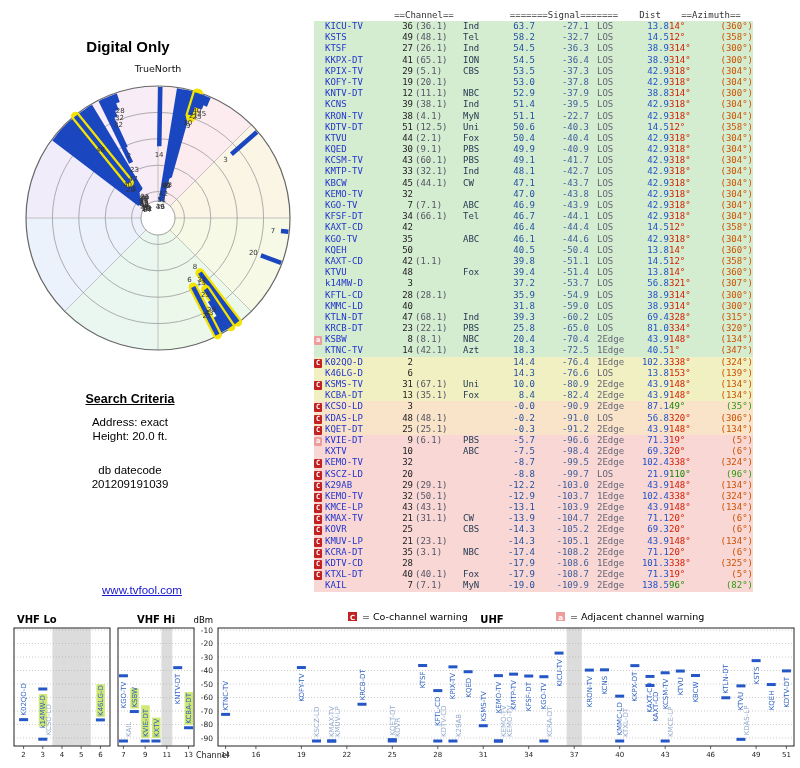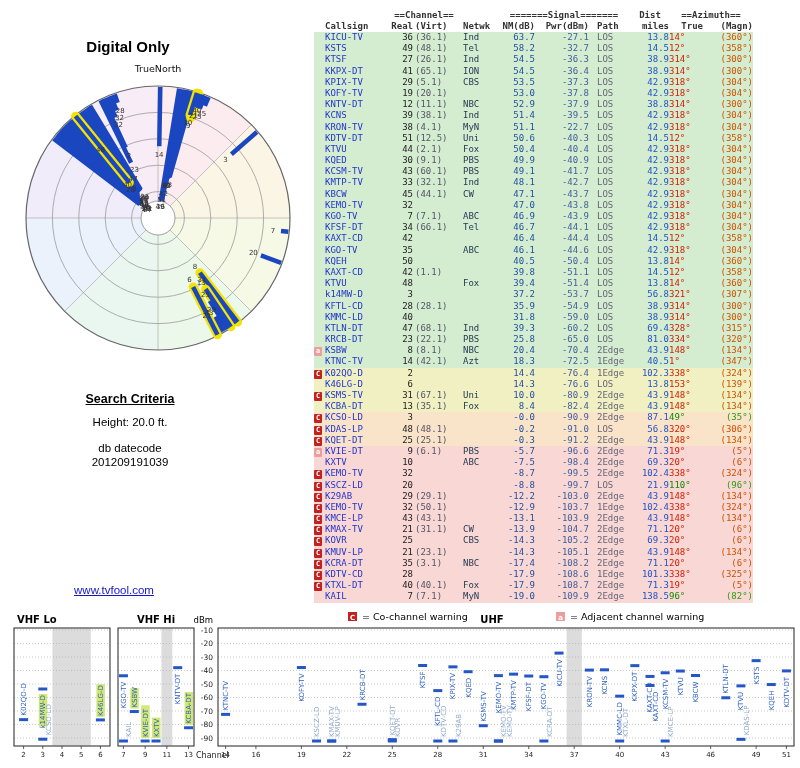--- a/index.html
+++ b/index.html
@@ -5,27 +5,27 @@
   html,body{margin:0;padding:0}
   body{width:800px;height:768px;background:#fff;font-family:"Liberation Sans",sans-serif;position:relative;overflow:hidden}
   #page{position:absolute;inset:0}
   
   #polar-title{position:absolute;left:18px;top:38px;width:220px;text-align:center;font-size:15px;font-weight:bold;color:#000}
   #polarbox{position:absolute;left:8px;top:54px;width:300px;height:302px}
   svg{font-family:"DejaVu Sans",sans-serif}
   #criteria{position:absolute;left:20px;top:390px;width:220px;text-align:center;font-size:11.5px;color:#000}
   #criteria .crit-h{font-weight:bold;font-size:12.5px;text-decoration:underline;margin-bottom:10px}
   #criteria div{margin:2px 0}
-  #criteria .dbblock{margin-top:14px}
-  #sitelink{position:absolute;left:4px;top:584px;width:220px;text-align:center;font-size:11.5px}
+  #criteria .dbblock{margin-top:22px}
+  #sitelink{position:absolute;left:32px;top:584px;width:220px;text-align:center;font-size:11.5px}
   #sitelink a{color:#1515cc;text-decoration:underline;cursor:pointer}
   
   #tablewrap{position:absolute;left:314px;top:10px;font-family:"DejaVu Sans Mono","Liberation Mono",monospace;font-size:9px}
   .trow{display:flex;height:11.2px;line-height:11.2px}
-  .thead{height:11px;line-height:11px;font-weight:bold;color:#333}
+  .thead{height:11px;line-height:11px;font-weight:normal;color:#333}
   .c{display:block;box-sizing:border-box;white-space:pre;overflow:visible}
   .w{width:11px}
   .cs{width:64px;color:#2336cc;cursor:pointer}
   .real{width:24px;text-align:right;color:#222}
   .virt{width:46px;padding-left:2px;color:#556}
   .net{width:38px;padding-left:4px;color:#243b53}
   .nm{width:38px;text-align:right;color:#1f4f9e}
   .pwr{width:54px;text-align:right;color:#41609c}
   .path{width:42px;padding-left:8px;color:#667}
   .mi{width:38px;text-align:right;color:#2152c8}
@@ -178,49 +178,38 @@
           <text x="121.06072576892589" y="103.58150524648619" text-anchor="middle" font-size="7" fill="#333">2</text>
           <text x="110.5616732470531" y="73.13640464264218" text-anchor="middle" font-size="7" fill="#333">32</text>
           <text x="111.41288949763305" y="66.49916574293695" text-anchor="middle" font-size="7" fill="#333">32</text>
           <text x="112.276826765148" y="58.779526759719616" text-anchor="middle" font-size="7" fill="#333">28</text>
         </g>
     </svg>
   </div>
 
   <div id="criteria">
     <div class="crit-h">Search Criteria</div>
+    <div>Address: exact</div>
     <div>Height: 20.0 ft.</div>
     <div class="dbblock">db datecode</div>
     <div>201209191039</div>
   </div>
 
   <div id="sitelink">
     <a>www.tvfool.com</a>
   </div>
 
   <div id="tablewrap">
     <div class="trow thead" id="thead1">
         <span class="c" style="width: 75px; text-align: center;"></span>
         <span class="c" style="width: 70px; text-align: center;">==Channel==</span>
         <span class="c" style="width: 38px; text-align: center;"></span>
         <span class="c" style="width: 134px; text-align: center;">=======Signal=======</span>
         <span class="c" style="width: 38px; text-align: center;">Dist</span>
         <span class="c" style="width: 84px; text-align: center;">==Azimuth==</span>
-      </div>
-    <div class="trow thead" id="thead2">
-        <span class="c" style="width: 75px; text-align: left; padding-left: 11px;">Callsign</span>
-        <span class="c" style="width: 24px; text-align: right;">Real</span>
-        <span class="c" style="width: 46px; text-align: left; padding-left: 2px;">(Virt)</span>
-        <span class="c" style="width: 38px; text-align: left; padding-left: 4px;">Netwk</span>
-        <span class="c" style="width: 38px; text-align: right;">NM(dB)</span>
-        <span class="c" style="width: 54px; text-align: right;">Pwr(dBm)</span>
-        <span class="c" style="width: 42px; text-align: left; padding-left: 8px;">Path</span>
-        <span class="c" style="width: 38px; text-align: right;">miles</span>
-        <span class="c" style="width: 34px; text-align: right;">True</span>
-        <span class="c" style="width: 50px; text-align: right;">(Magn)</span>
       </div>
     <div id="trows">
         <div class="trow tier-g">
           <span class="c w"></span>
           <span class="c cs">KICU-TV</span>
           <span class="c real">36</span>
           <span class="c virt">(36.1)</span>
           <span class="c net">Ind</span>
           <span class="c nm">63.7</span>
           <span class="c pwr">-27.1</span>

